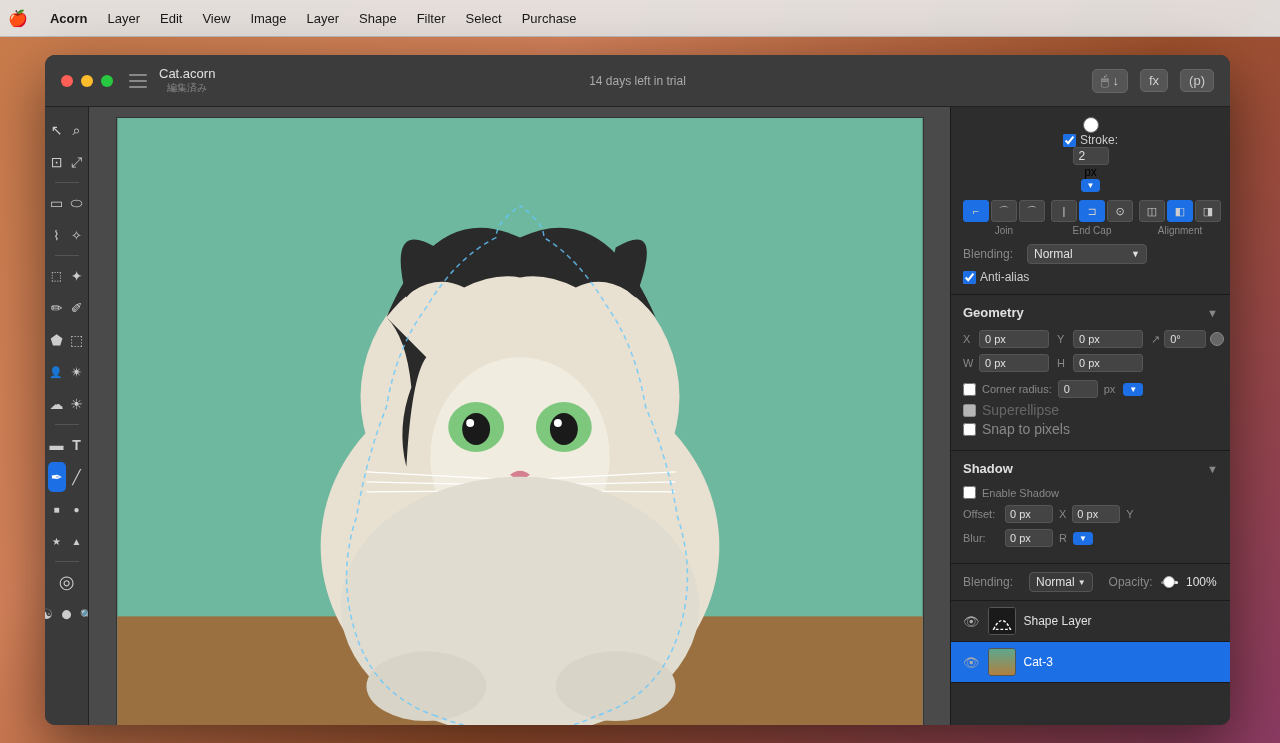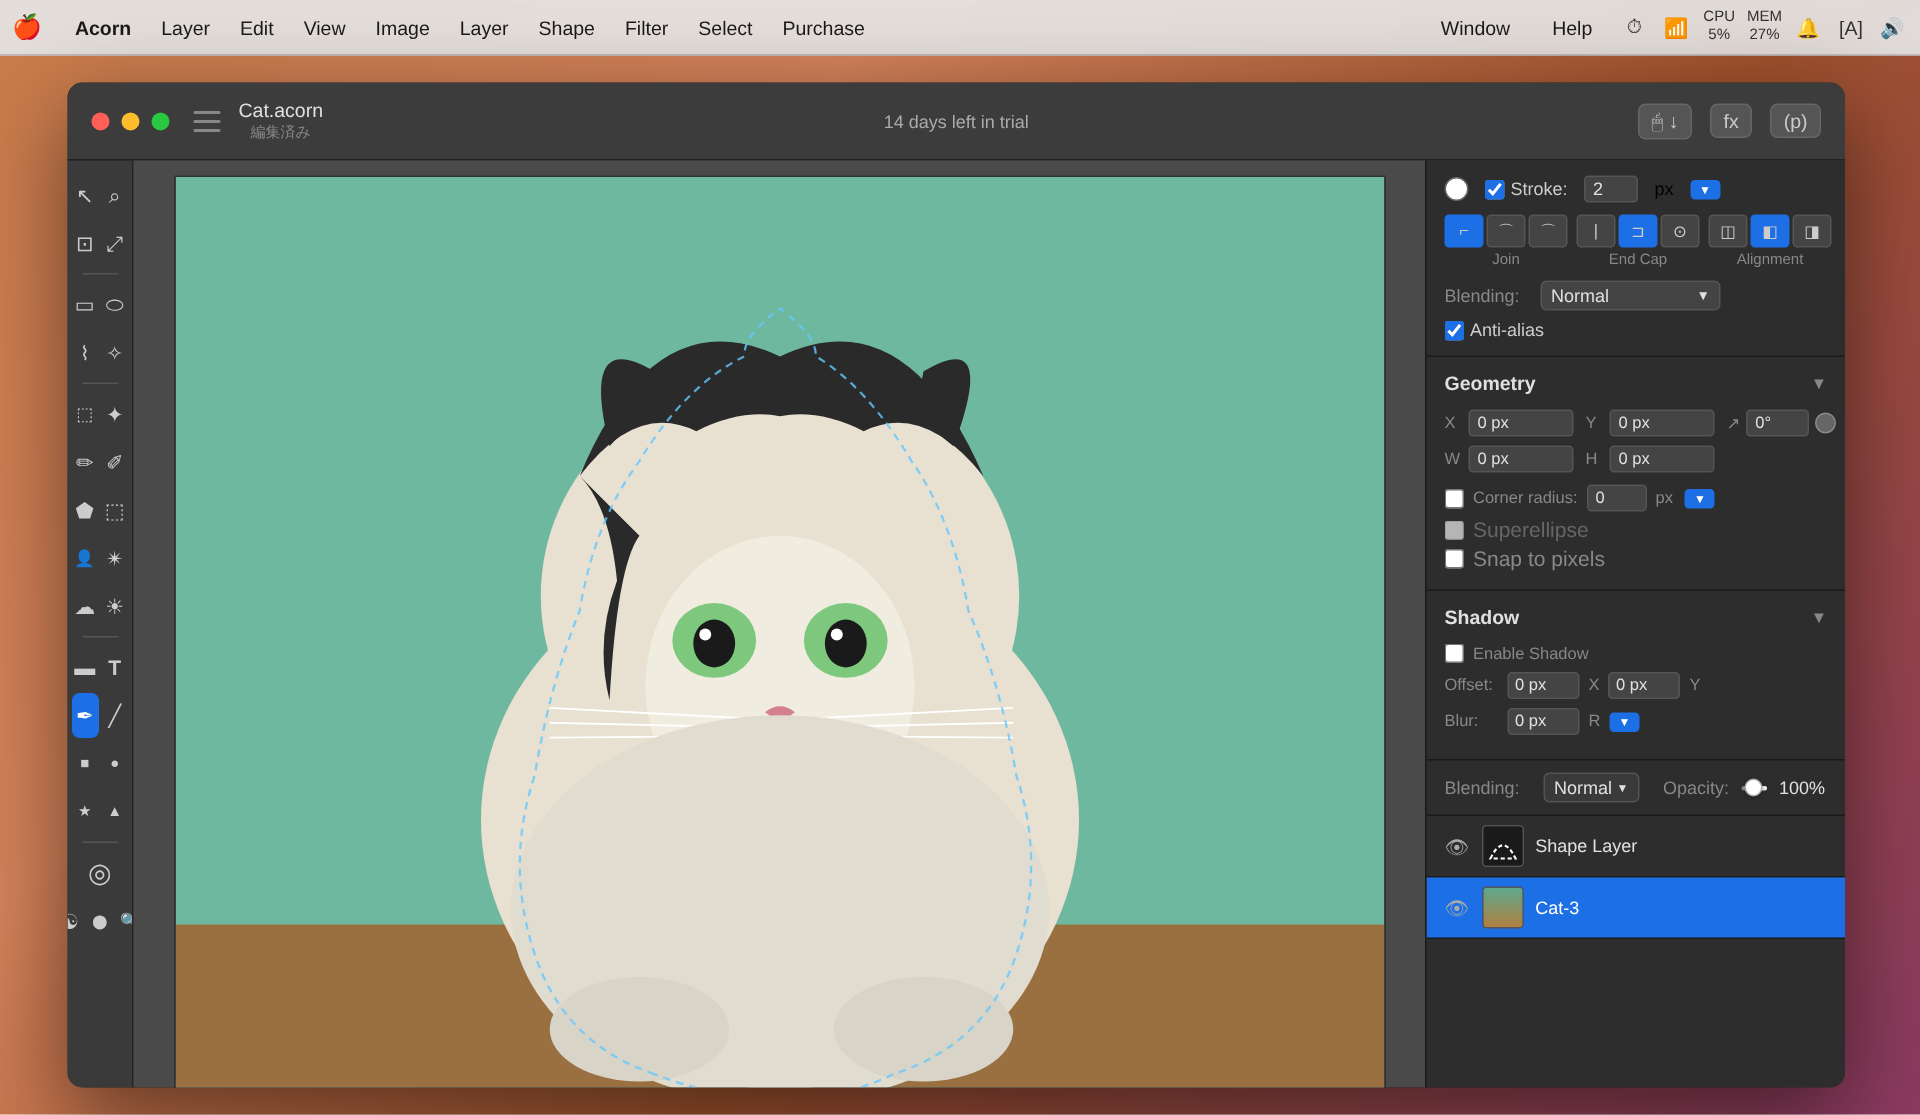--- a/index.html
+++ b/index.html
@@ -232,22 +232,23 @@
 
     
     .panel-section {
       border-bottom: 1px solid #1a1a1a;
       padding: 10px 12px;
     }
 
     .stroke-row {
       display: flex;
       align-items: center;
-      gap: 11px;
+      gap: 0;
       margin-bottom: 8px;
+      flex-direction: column;
     }
     .stroke-color-dot {
       width: 16px;
       height: 16px;
       border-radius: 50%;
       background: white;
       border: 1px solid #666;
     }
     .checkbox-label {
       display: flex;
@@ -543,37 +544,20 @@
   <span class="menubar-item app-name">Acorn</span>
   <span class="menubar-item">Layer</span>
   <span class="menubar-item">Edit</span>
   <span class="menubar-item">View</span>
   <span class="menubar-item">Image</span>
   <span class="menubar-item">Layer</span>
   <span class="menubar-item">Shape</span>
   <span class="menubar-item">Filter</span>
   <span class="menubar-item">Select</span>
   <span class="menubar-item">Purchase</span>
-  <div class="menubar-right">
-    <span class="menubar-item">Window</span>
-    <span class="menubar-item">Help</span>
-    <span class="menubar-right-icon">⏱</span>
-    <span class="menubar-right-icon">📶</span>
-    <div class="cpu-mem">
-      <div>CPU</div>
-      <div>5%</div>
-    </div>
-    <div class="cpu-mem">
-      <div>MEM</div>
-      <div>27%</div>
-    </div>
-    <span class="menubar-right-icon">🔔</span>
-    <span class="menubar-right-icon">[A]</span>
-    <span class="menubar-right-icon">🔊</span>
-  </div>
 </div>
 
 <div class="app-window">
 
   <div class="title-bar">
     <div class="traffic-lights">
       <div class="traffic-light tl-close"></div>
       <div class="traffic-light tl-min"></div>
       <div class="traffic-light tl-max"></div>
     </div>

